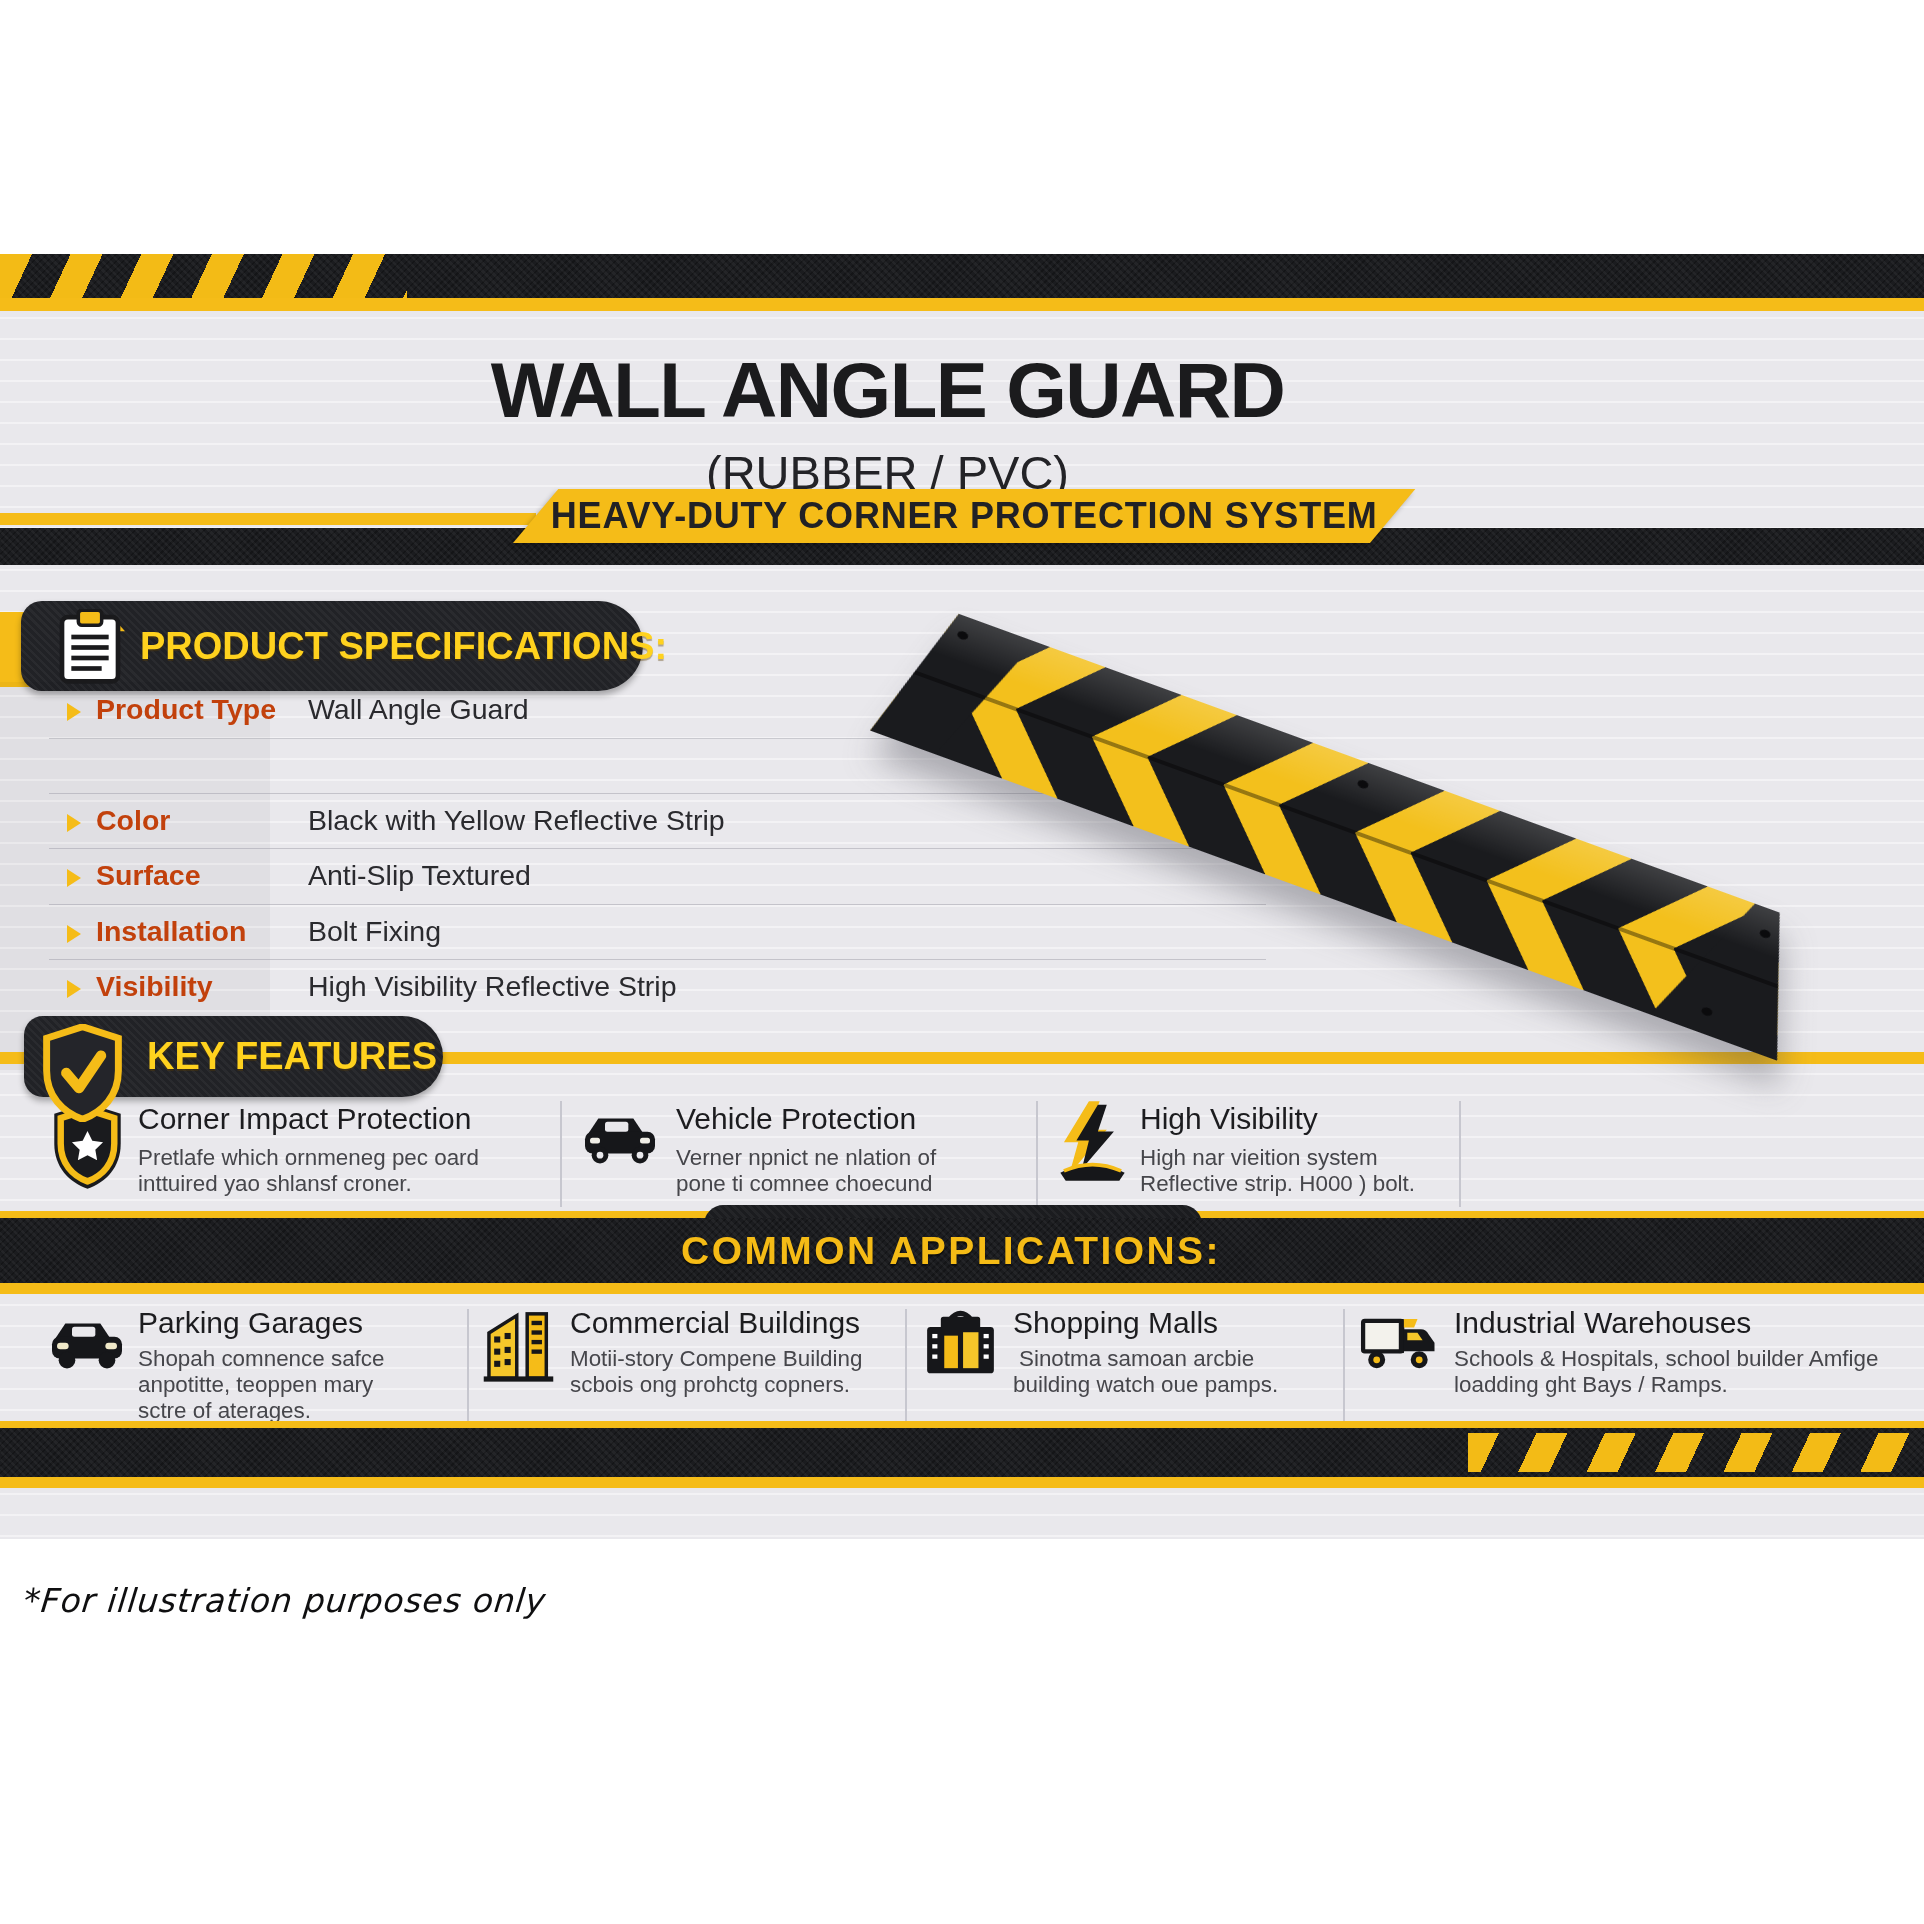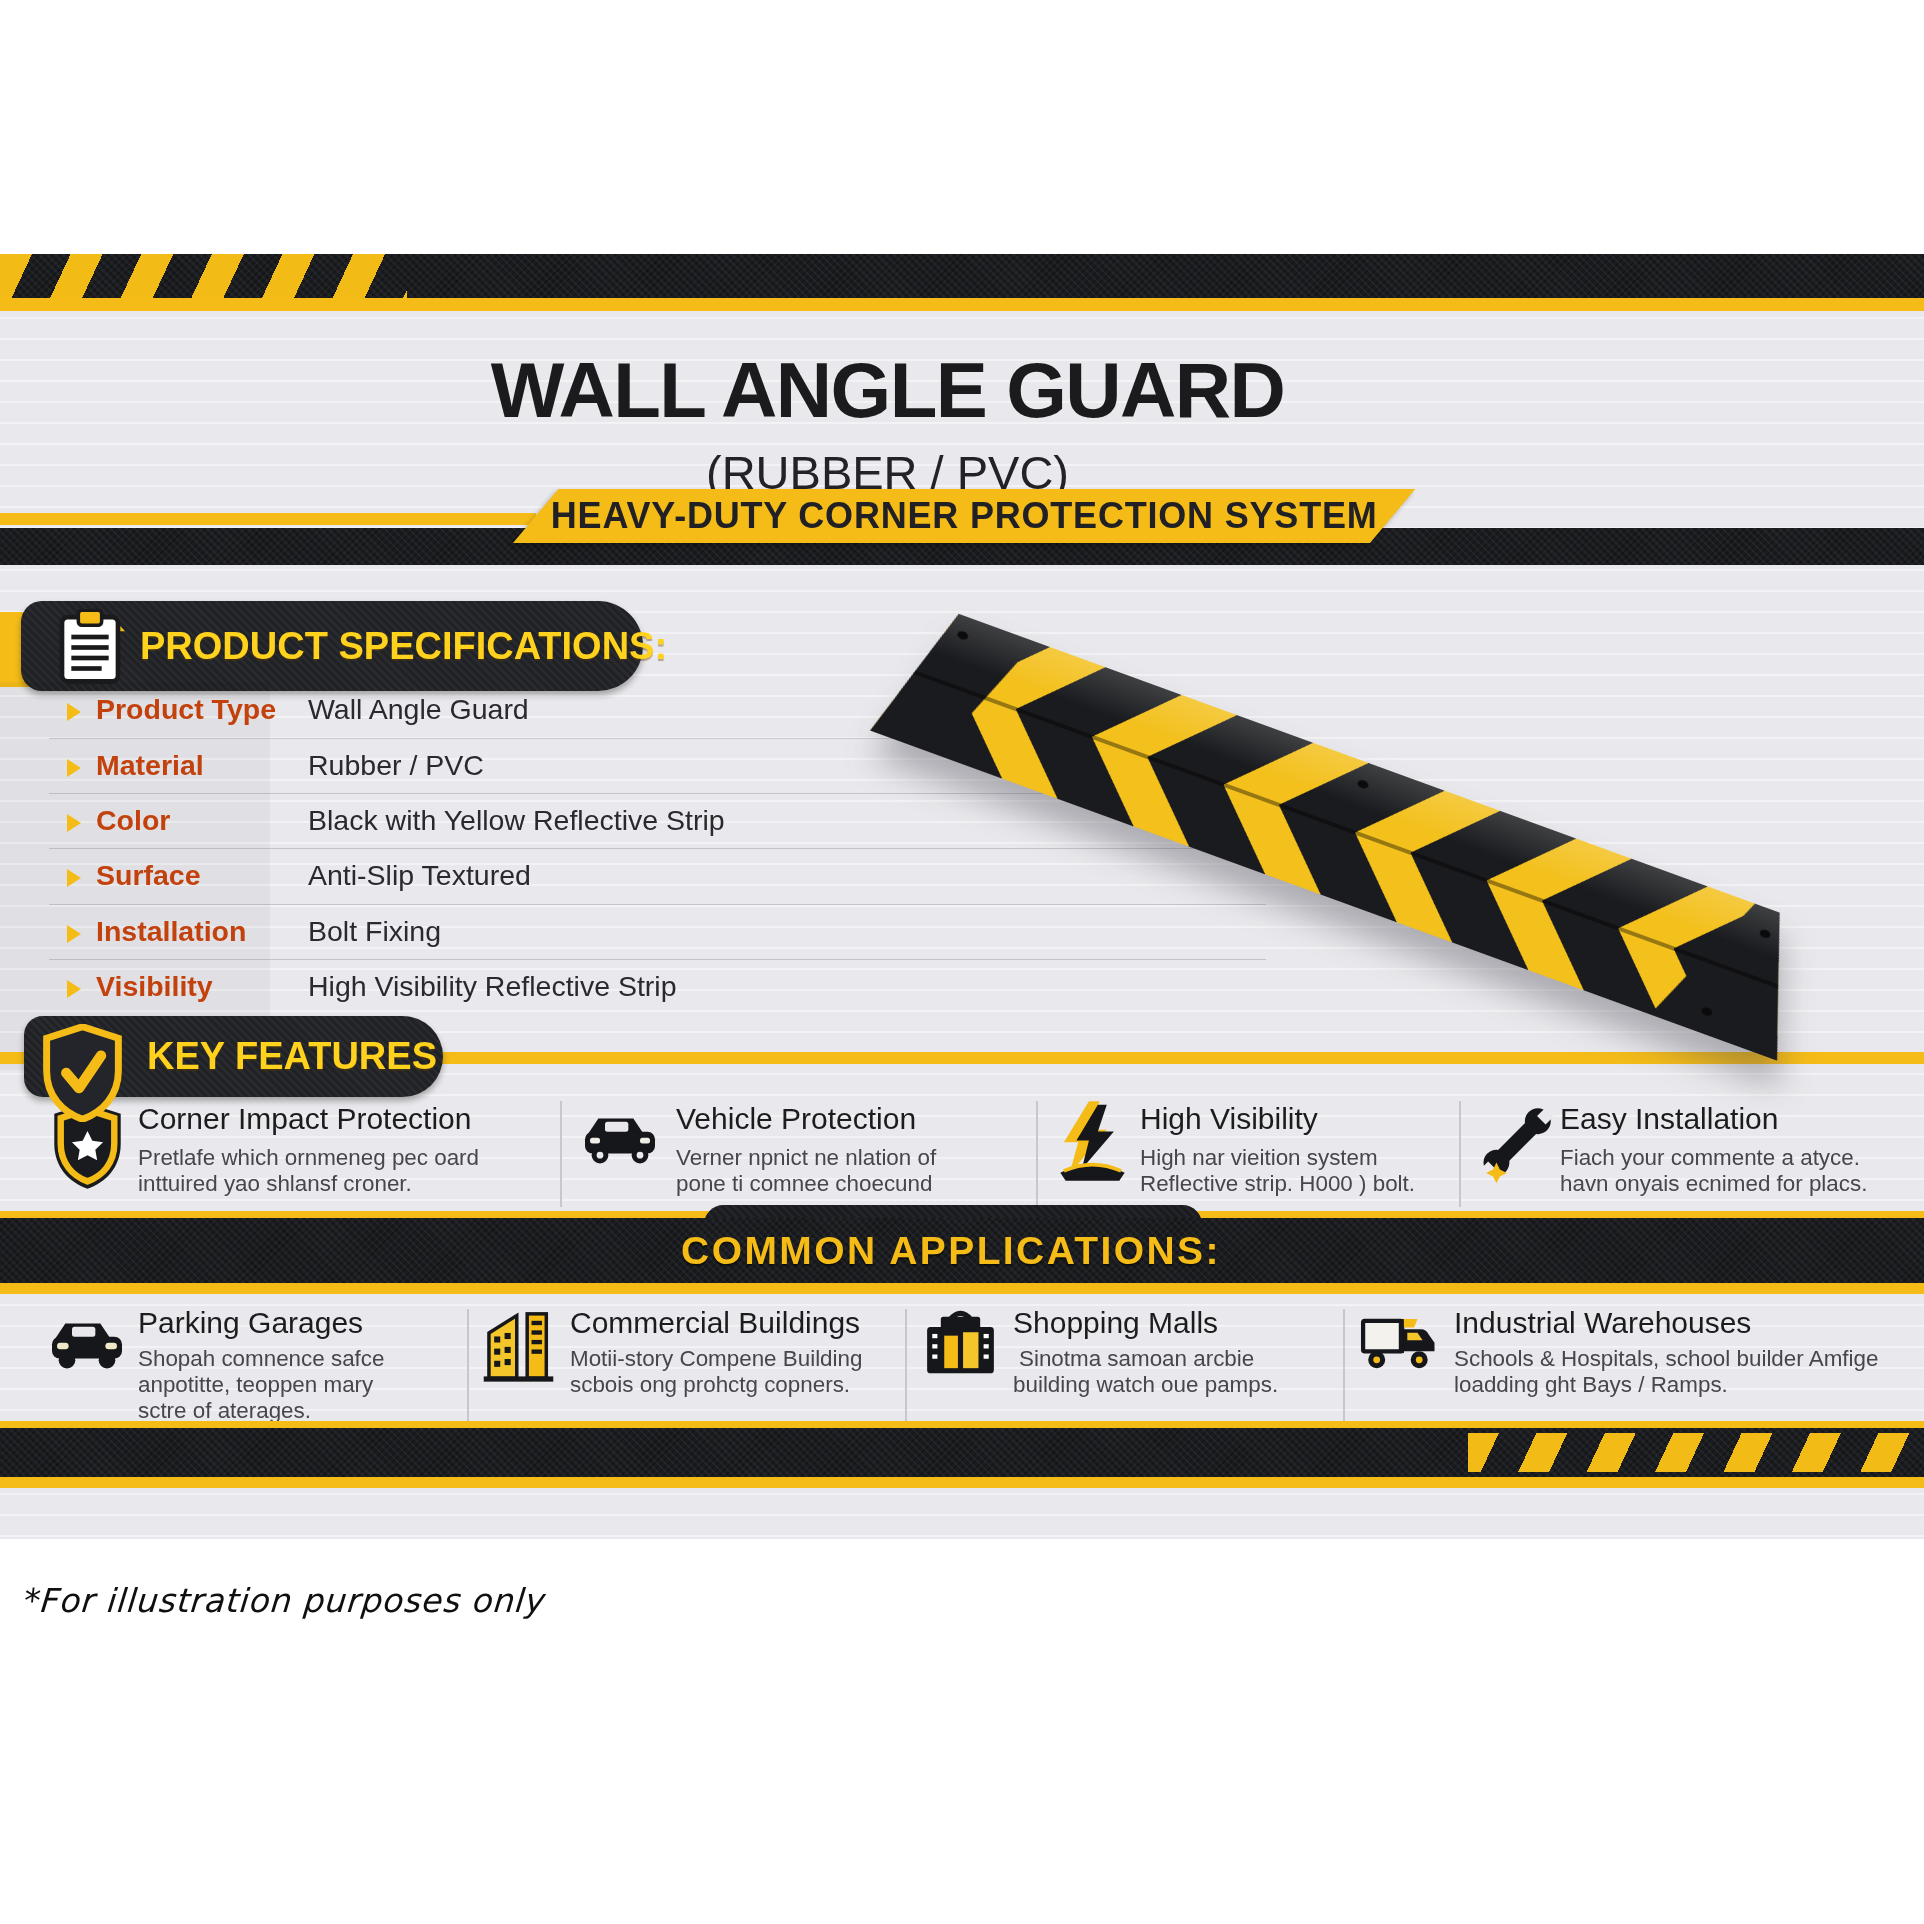--- a/index.html
+++ b/index.html
@@ -130,25 +130,20 @@
   </svg>
   <div class="abs spec-title pill-title" style="z-index:2">PRODUCT SPECIFICATIONS:</div>
 
   <div class="abs spec-col-tint"></div>
   <div class="abs spec-row" style="top:682px">
     <div class="abs bullet"></div>
     <div class="abs spec-label">Product Type</div>
     <div class="abs spec-value">Wall Angle Guard</div>
   </div>
   <div class="abs spec-divider" style="top:738px"></div>
-  <div class="abs spec-row" style="top:738px">
-    <div class="abs bullet"></div>
-    <div class="abs spec-label">Material</div>
-    <div class="abs spec-value">Rubber / PVC</div>
-  </div>
   <div class="abs spec-divider" style="top:793px"></div>
   <div class="abs spec-row" style="top:793px">
     <div class="abs bullet"></div>
     <div class="abs spec-label">Color</div>
     <div class="abs spec-value">Black with Yellow Reflective Strip</div>
   </div>
   <div class="abs spec-divider" style="top:848px"></div>
   <div class="abs spec-row" style="top:848px">
     <div class="abs bullet"></div>
     <div class="abs spec-label">Surface</div>
@@ -228,33 +223,20 @@
       <polygon points="48,6 24,46 38,46 30,78 66,36 48,36 58,6" fill="#16171a"></polygon>
       <path d="M6 82 q36 -18 72 0 l-6 9 h-60 z" fill="#16171a"></path>
       <path d="M10 80 q32 -14 64 0" fill="none" stroke="#f5bc18" stroke-width="4"></path>
     </svg>
     <div class="abs col-title" style="left:85px;top:3.3px">High Visibility</div>
     <div class="abs col-body" style="left:85px;top:46px">High nar vieition system</div>
     <div class="abs col-body" style="left:85px;top:72px">Reflective strip. H000 ) bolt.</div>
   </div>
   <div class="abs vsep" style="left:1459px;top:1101px;height:106px"></div>
 
-  <div class="abs col" style="left:1479px;width:440px">
-    <svg class="abs icon-box" style="left:0;top:4.9px" width="78" height="81" viewBox="0 0 90 94">
-      <line x1="24" y1="64" x2="64" y2="24" stroke="#16171a" stroke-width="18" stroke-linecap="round"></line>
-      <circle cx="20" cy="68" r="15" fill="#16171a"></circle>
-      <circle cx="68" cy="20" r="15" fill="#16171a"></circle>
-      <rect x="4" y="70" width="14" height="13" fill="#e9e8ec" transform="rotate(45 11 76)"></rect>
-      <rect x="70" y="8" width="14" height="13" fill="#e9e8ec" transform="rotate(45 77 14)"></rect>
-      <path d="M34 82 l4 8 8 4 -8 4 -4 8 -4 -8 -8 -4 8 -4 z" transform="translate(-14,-14)" fill="#f5bc18"></path>
-    </svg>
-    <div class="abs col-title" style="left:81px;top:3.3px">Easy Installation</div>
-    <div class="abs col-body" style="left:81px;top:46px">Fiach your commente a atyce.</div>
-    <div class="abs col-body" style="left:81px;top:72px">havn onyais ecnimed for placs.</div>
-  </div>
 
   <div class="abs ca-line-top"></div>
   <div class="abs ca-tab"></div>
   <div class="abs ca-band band-dark"></div>
   <div class="abs ca-title">COMMON APPLICATIONS:</div>
   <div class="abs bot-line-bottom" style="top:1283px;height:10.6px"></div>
 
   <div class="abs app-col" style="left:47px;width:407px">
     <svg class="abs icon-box" style="left:0;top:11.4px" width="80" height="57" viewBox="0 0 96 64">
       <path d="M22 8 h42 l12 18 h-66 z" fill="#16171a"></path>

